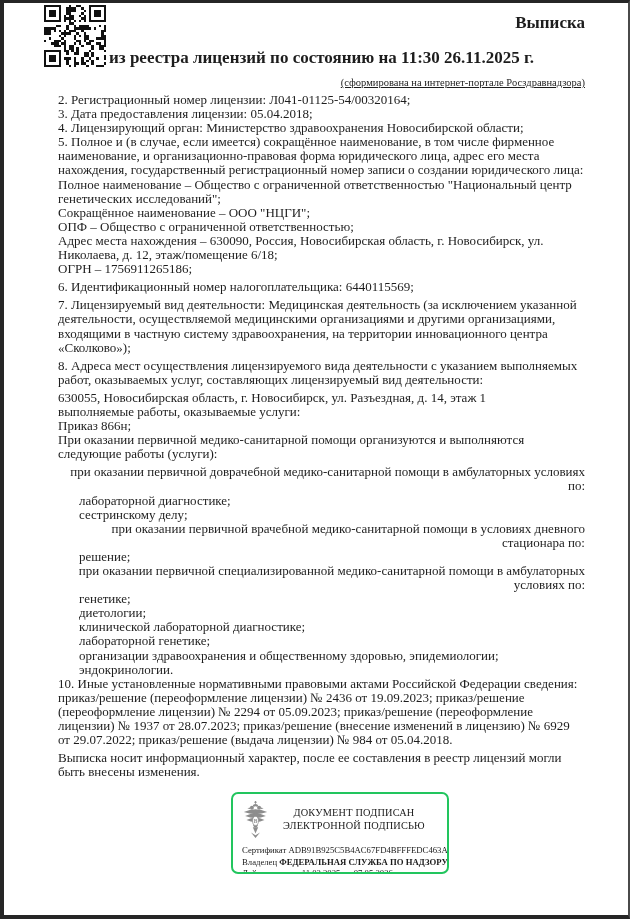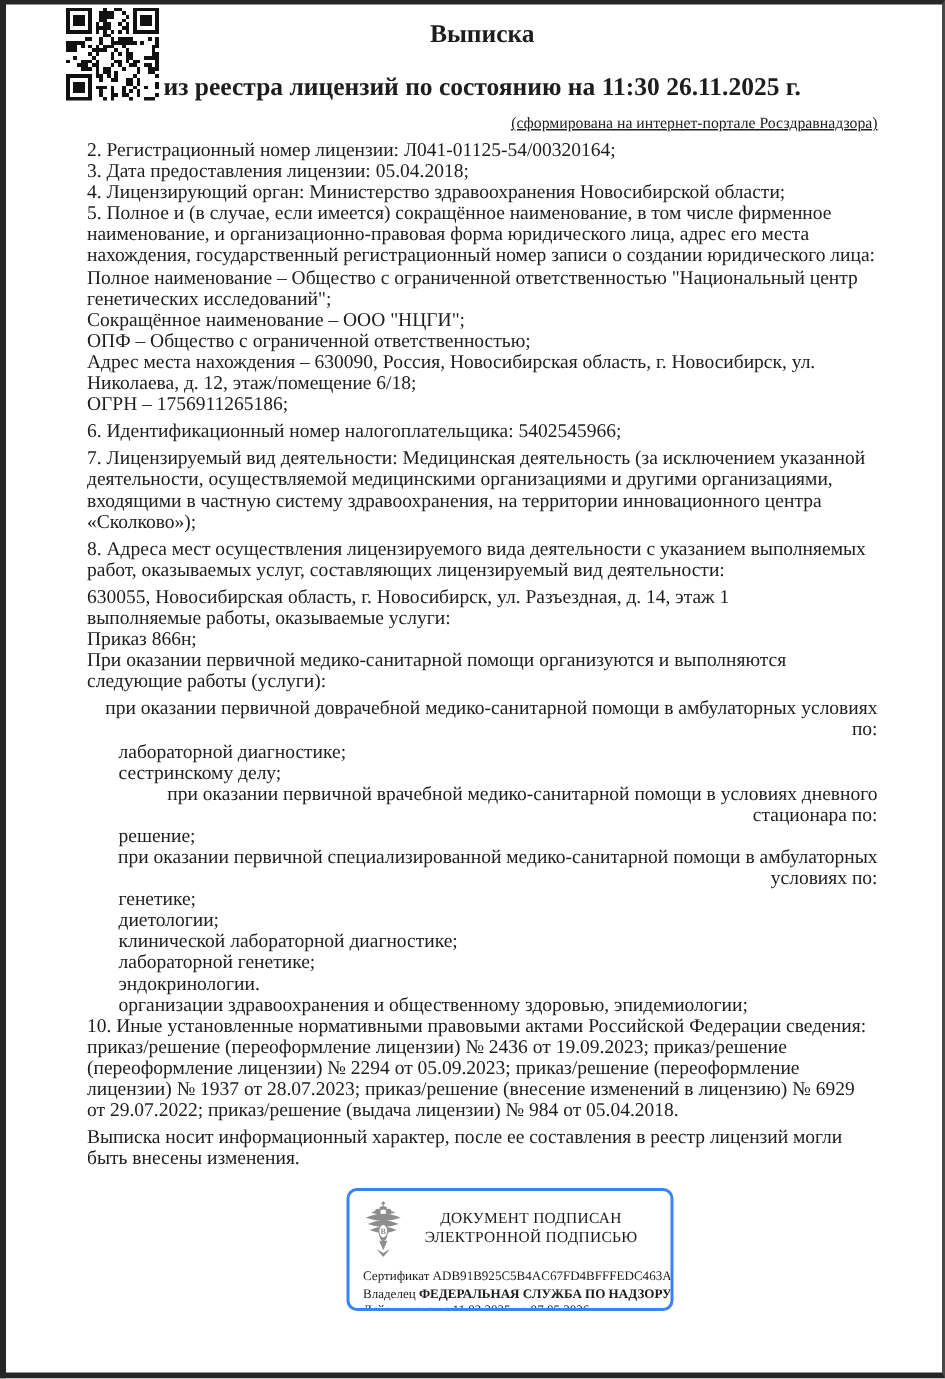--- a/index.html
+++ b/index.html
@@ -19,21 +19,21 @@
     border-right:2px solid #4a4a4a;
     box-sizing:border-box;
     pointer-events:none;
   }
   .qr{
     position:absolute;left:44px;top:5px;
     width:62px;height:62px;
   }
   .qr svg{display:block;width:62px;height:62px;shape-rendering:crispEdges;}
   .header{ text-align:center; padding:0 45px 0 58px; }
-  .title1{font-size:17px;font-weight:700;line-height:20px;margin-top:13px;}
+  .title1{font-size:17px;font-weight:700;line-height:20px;margin-top:13px;text-align:right;}
   .title2{font-size:17px;font-weight:700;line-height:20px;margin-top:15px;}
   .formation{
     font-size:10.5px;line-height:12px;
     text-align:right;
     margin:9px 45px 0 0;
     text-decoration:underline;
   }
   .content{
     margin:4px 45px 0 58px;
     font-size:13px;
@@ -42,21 +42,21 @@
   }
   .content p{margin:0;padding:0;}
   .content p.gap{margin-top:4px;}
   .content p.ind1{text-indent:12px;text-align:right;}
   .content p.ind2{text-indent:21px;}
   .stamp{
     position:absolute;
     left:231px;top:792px;
     width:218px;height:82px;
     box-sizing:border-box;
-    border:2px solid #3b82f6;
+    border:2px solid #22c55e;
     border-radius:7px;
     background:#fff;
     padding:7px 0 0 9px;
     overflow:hidden;
   }
   .stamp-head{display:flex;align-items:center;}
   .emblem{width:27px;height:38px;flex:0 0 auto;}
   .stamp-title{
     flex:1;text-align:center;
     font-size:10.3px;line-height:12.6px;
@@ -372,39 +372,39 @@
 <div class="content">
     <p>2. Регистрационный номер лицензии: Л041-01125-54/00320164;</p>
     <p>3. Дата предоставления лицензии: 05.04.2018;</p>
     <p>4. Лицензирующий орган: Министерство здравоохранения Новосибирской области;</p>
     <p>5. Полное и (в случае, если имеется) сокращённое наименование, в том числе фирменное наименование, и организационно-правовая форма юридического лица, адрес его места нахождения, государственный регистрационный номер записи о создании юридического лица:</p>
     <p>Полное наименование – Общество с ограниченной ответственностью "Национальный центр генетических исследований";</p>
     <p>Сокращённое наименование – ООО "НЦГИ";</p>
     <p>ОПФ – Общество с ограниченной ответственностью;</p>
     <p>Адрес места нахождения – 630090, Россия, Новосибирская область, г. Новосибирск, ул. Николаева, д. 12, этаж/помещение 6/18;</p>
     <p>ОГРН – 1756911265186;</p>
-    <p class="gap">6. Идентификационный номер налогоплательщика: 5402545966;</p>
+    <p class="gap">6. Идентификационный номер налогоплательщика: 6440115569;</p>
     <p class="gap">7. Лицензируемый вид деятельности: Медицинская деятельность (за исключением указанной деятельности, осуществляемой медицинскими организациями и другими организациями, входящими в частную систему здравоохранения, на территории инновационного центра «Сколково»);</p>
     <p class="gap">8. Адреса мест осуществления лицензируемого вида деятельности с указанием выполняемых работ, оказываемых услуг, составляющих лицензируемый вид деятельности:</p>
     <p class="gap">630055, Новосибирская область, г. Новосибирск, ул. Разъездная, д. 14, этаж 1</p>
     <p>выполняемые работы, оказываемые услуги:</p>
     <p>Приказ 866н;</p>
     <p>При оказании первичной медико-санитарной помощи организуются и выполняются следующие работы (услуги):</p>
     <p class="ind1 gap">при оказании первичной доврачебной медико-санитарной помощи в амбулаторных условиях по:</p>
     <p class="ind2">лабораторной диагностике;</p>
     <p class="ind2">сестринскому делу;</p>
     <p class="ind1">при оказании первичной врачебной медико-санитарной помощи в условиях дневного стационара по:</p>
     <p class="ind2">решение;</p>
     <p class="ind1">при оказании первичной специализированной медико-санитарной помощи в амбулаторных условиях по:</p>
     <p class="ind2">генетике;</p>
     <p class="ind2">диетологии;</p>
     <p class="ind2">клинической лабораторной диагностике;</p>
     <p class="ind2">лабораторной генетике;</p>
+    <p class="ind2">организации здравоохранения и общественному здоровью, эпидемиологии;</p>
     <p class="ind2">эндокринологии.</p>
-    <p class="ind2">организации здравоохранения и общественному здоровью, эпидемиологии;</p>
     <p>10. Иные установленные нормативными правовыми актами Российской Федерации сведения: приказ/решение (переоформление лицензии) № 2436 от 19.09.2023; приказ/решение (переоформление лицензии) № 2294 от 05.09.2023; приказ/решение (переоформление лицензии) № 1937 от 28.07.2023; приказ/решение (внесение изменений в лицензию) № 6929 от 29.07.2022; приказ/решение (выдача лицензии) № 984 от 05.04.2018.</p>
     <p class="gap">Выписка носит информационный характер, после ее составления в реестр лицензий могли быть внесены изменения.</p>
   </div>
 
 <div class="stamp">
   <div class="stamp-head">
     <span class="emblem">
       <svg viewBox="0 0 60 84" width="27" height="38" xmlns="http://www.w3.org/2000/svg">
         <g fill="#8d8d8d">
           <rect x="27.5" y="1" width="5" height="3" rx="1"></rect>

